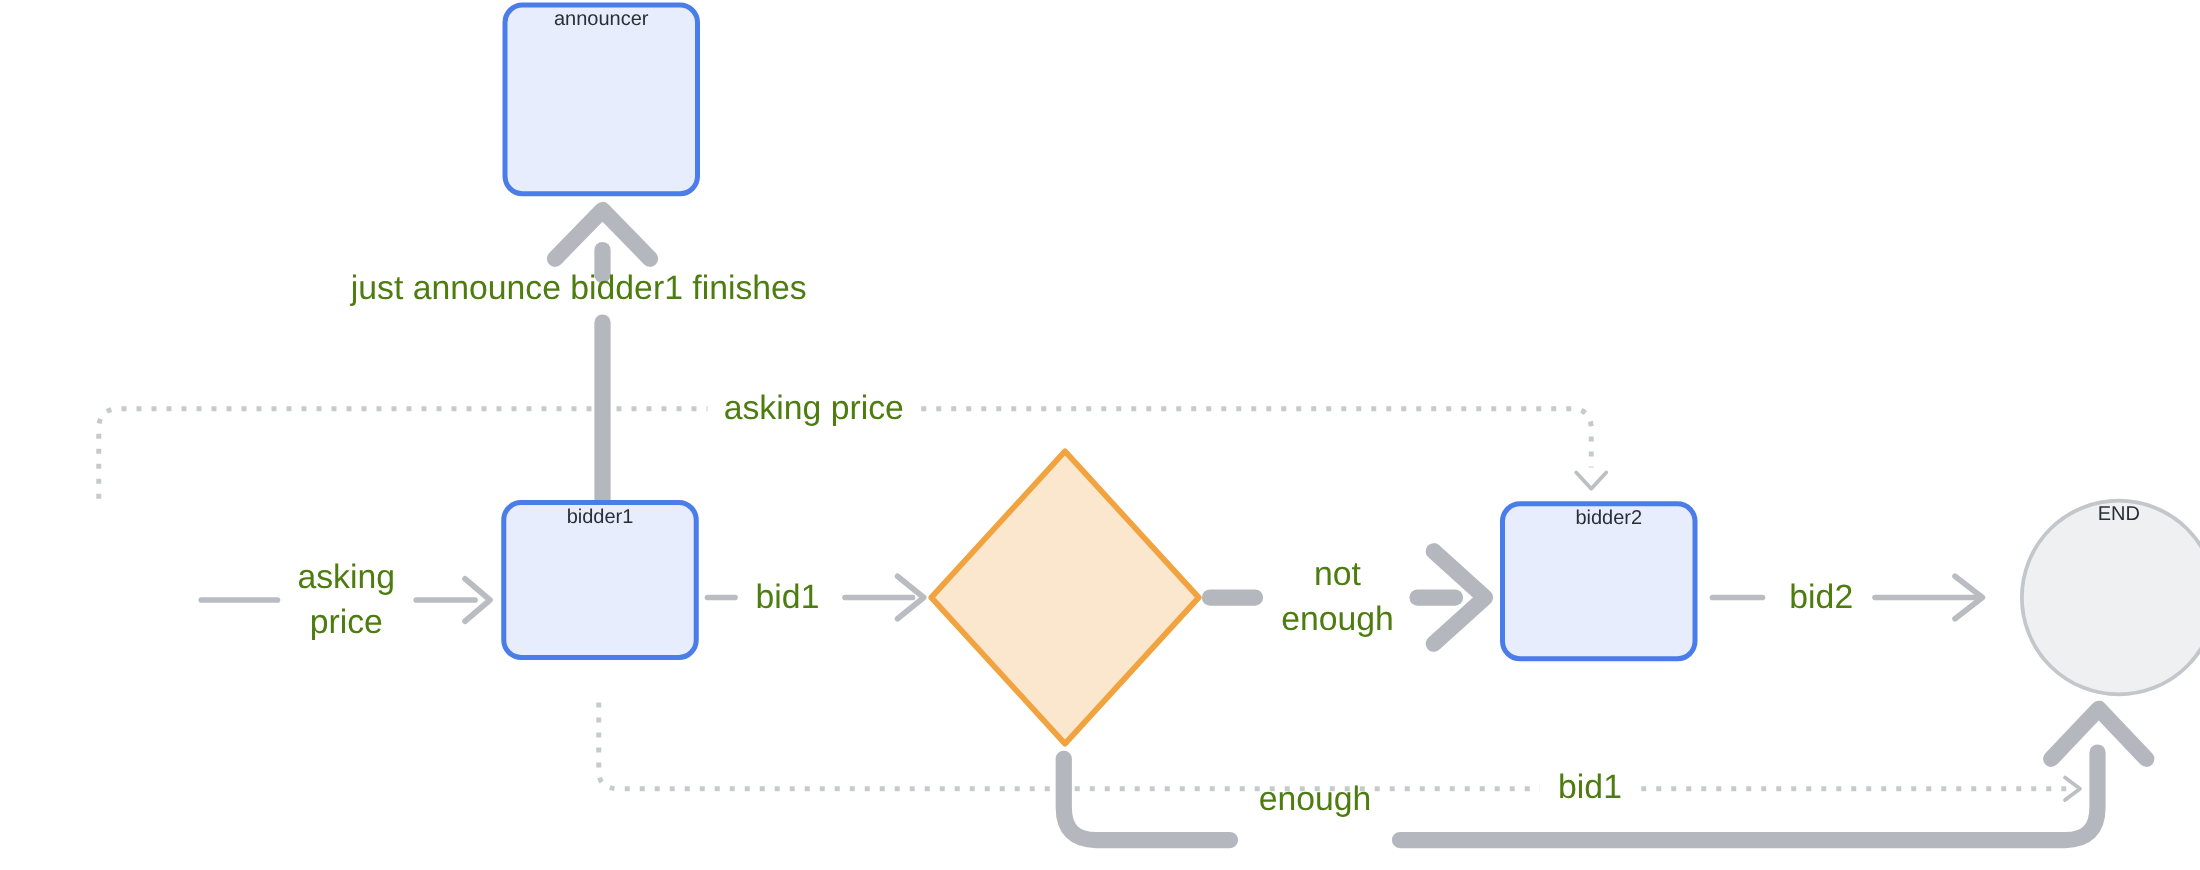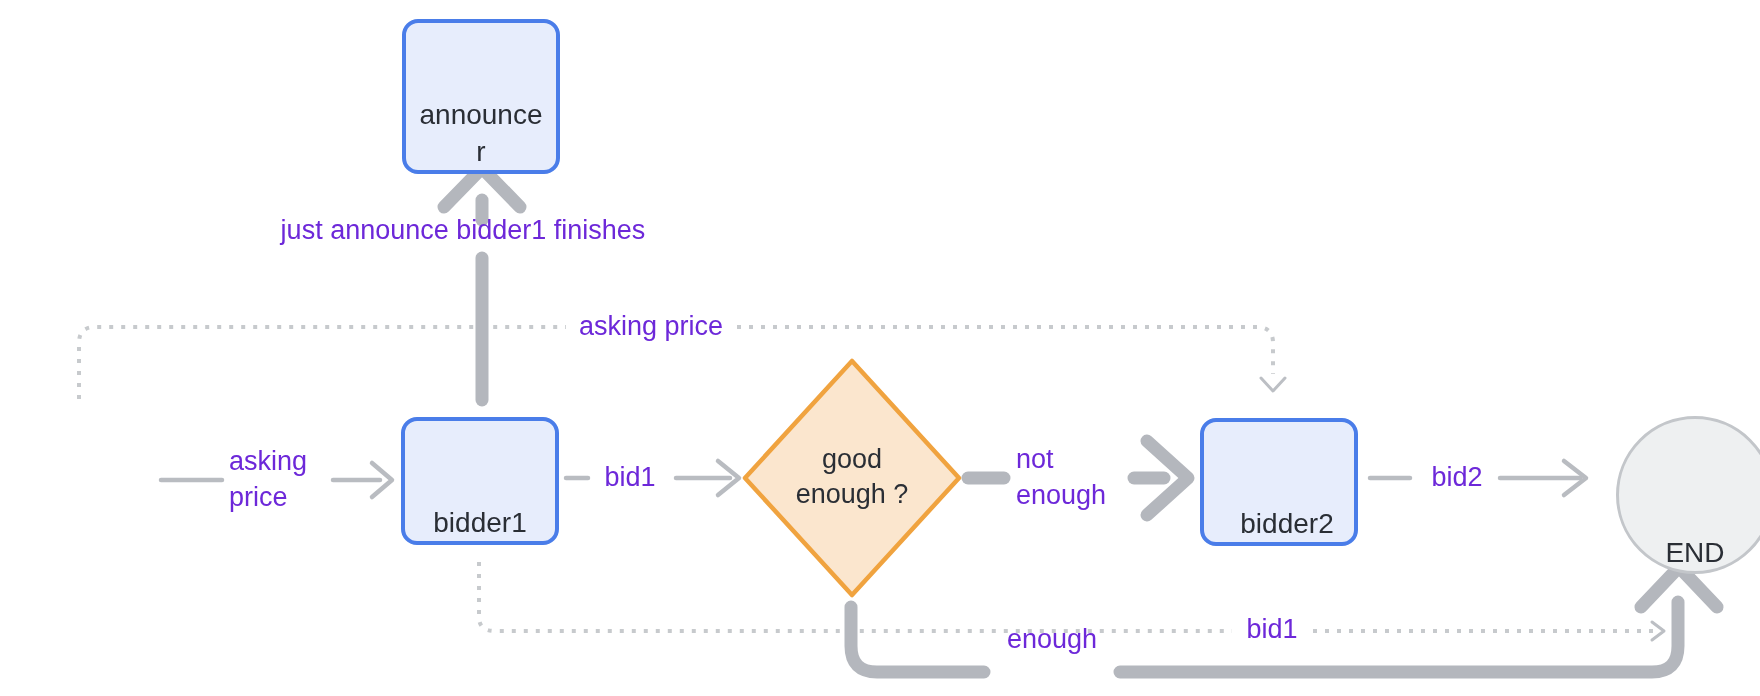--- a/index.html
+++ b/index.html
@@ -7,31 +7,31 @@
     position:relative; width:1760px; height:696px; background:#ffffff;
     font-family:"Liberation Sans", sans-serif; color:#2a2e35; overflow:hidden;
   }
   #wires { position:absolute; left:0; top:0; }
   .thin   { stroke:#b9bcc1; stroke-width:4.5; fill:none; stroke-linecap:round; stroke-linejoin:round; }
   .thick  { stroke:#b4b7bd; stroke-width:13;  fill:none; stroke-linecap:round; stroke-linejoin:round; }
   .dotted { stroke:#c7cacd; stroke-width:4;   fill:none; stroke-linecap:butt; stroke-dasharray:4 8; }
   .dothead{ stroke:#bcbfc4; stroke-width:3;   fill:none; stroke-linecap:round; stroke-linejoin:round; stroke-dasharray:none; }
   .diamond-shape { fill:#fbe6ce; stroke:#f0a33f; stroke-width:4.5; stroke-linejoin:round; }
 
-  .node { position:absolute; display:flex; align-items:flex-end; justify-content:center;
-          box-sizing:border-box; font-size:28px;margin-top:17px; }
+  .node { position:absolute; display:flex; align-items:flex-start; justify-content:center;
+          box-sizing:border-box; font-size:16px; }
   .circle { width:158px; height:158px; border-radius:50%;
             background:#eef0f1; border:3px solid #c3c6ca; }
   .box { width:158px; height:128px; border-radius:16px;
          background:#e7edfc; border:4px solid #4a7de9; }
   .box .node-label, .circle .node-label { text-align:center; line-height:1.3; }
   .wrap-narrow { width:124px; overflow-wrap:anywhere; }
 
   .lbl { position:absolute; transform:translate(-50%,-50%); font-size:27px; line-height:1.33;
-         text-align:left; color:#6d28d9; white-space:nowrap; }
+         text-align:center; color:#4d7c0f; white-space:nowrap; }
   .lbl.wrap { white-space:normal; }
   .diamond-label { position:absolute; transform:translate(-50%,-50%); width:122px;
                    text-align:center; font-size:27px; line-height:1.3; color:#2a2e35; }
 </style>
 </head>
 <body>
 
 <div id="canvas">
 
   <svg id="wires" width="1760" height="696" viewBox="0 0 1760 696">
@@ -89,21 +89,20 @@
 
 
   <div class="node box" style="left:401px; top:400px;">
     <span class="node-label">bidder1</span>
   </div>
 
   <div class="node box" style="left:402px; top:2px; height:155px;">
     <span class="node-label wrap-narrow">announcer</span>
   </div>
 
-  <div class="diamond-label" style="left:852px; top:477px;">good enough ?</div>
 
   <div class="node box" style="left:1200px; top:401px;padding-left:16px;">
     <span class="node-label">bidder2</span>
   </div>
 
   <div class="node circle" style="left:1616px; top:399px;">
     <span class="node-label">END</span>
   </div>
 
   <div class="lbl wrap" style="left:277px; top:480px; width:96px;">asking price</div>

